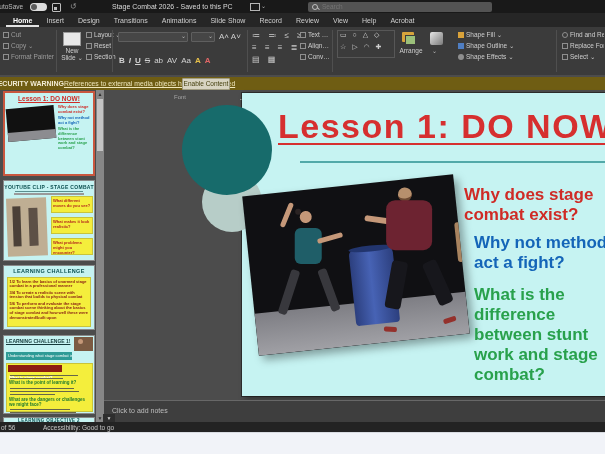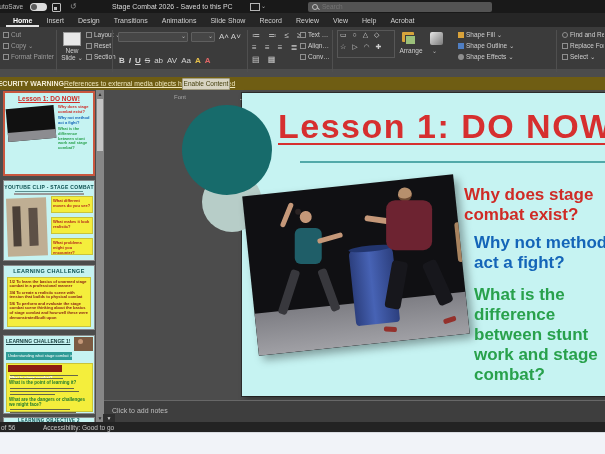--- a/index.html
+++ b/index.html
@@ -18,21 +18,21 @@
     font-size:6.5px;color:#d6d6d6;font-family:"Liberation Sans",sans-serif;padding:0;}
   .mag{position:absolute;width:4px;height:4px;border:1px solid #bfbfbf;border-radius:50%;}
   .mag:after{content:"";position:absolute;left:3.5px;top:3.5px;width:2.5px;height:1px;background:#bfbfbf;transform:rotate(45deg);}
 
   
   #tabsrow{position:absolute;left:0;top:13px;width:605px;height:14px;background:#262626;display:flex;align-items:flex-end;padding-left:6px;box-sizing:border-box;}
   .rtab{font-size:7px;color:#cfcfcf;padding:0 7px 3px 7px;}
   .rtab.active{color:#ffffff;border-bottom:2px solid #e3e3e3;padding-bottom:1px;font-weight:bold;}
 
   
-  #ribbon{position:absolute;left:0;top:27px;width:605px;height:42px;background:#3b3b3b;}
+  #ribbon{position:absolute;left:0;top:27px;width:605px;height:48px;background:#3b3b3b;}
   .sep{position:absolute;top:3px;width:1px;height:42px;background:#4f4f4f;}
   .grp-label{position:absolute;top:67px;font-size:6px;color:#a6a6a6;text-align:center;}
   .ritem{position:absolute;font-size:6.5px;color:#9c9c9c;white-space:nowrap;}
   .ritem.en{color:#cfcfcf;}
   .mi{display:inline-block;width:6px;height:6px;border:1px solid #8f8f8f;vertical-align:-1px;margin-right:2px;box-sizing:border-box;}
   .chip{display:inline-block;width:6px;height:6px;vertical-align:-1px;margin-right:2px;}
   .dlg{position:absolute;width:4px;height:4px;border-right:1px solid #9a9a9a;border-bottom:1px solid #9a9a9a;top:68px;}
   .combo{position:absolute;height:10px;background:#464646;border:1px solid #5f5f5f;border-radius:1px;box-sizing:border-box;}
   .combo:after{content:"⌄";position:absolute;right:1px;top:-1px;font-size:6px;color:#bdbdbd;}
   .fglyph{font-size:8px;color:#d2d2d2;font-weight:bold;margin-right:4px;}

